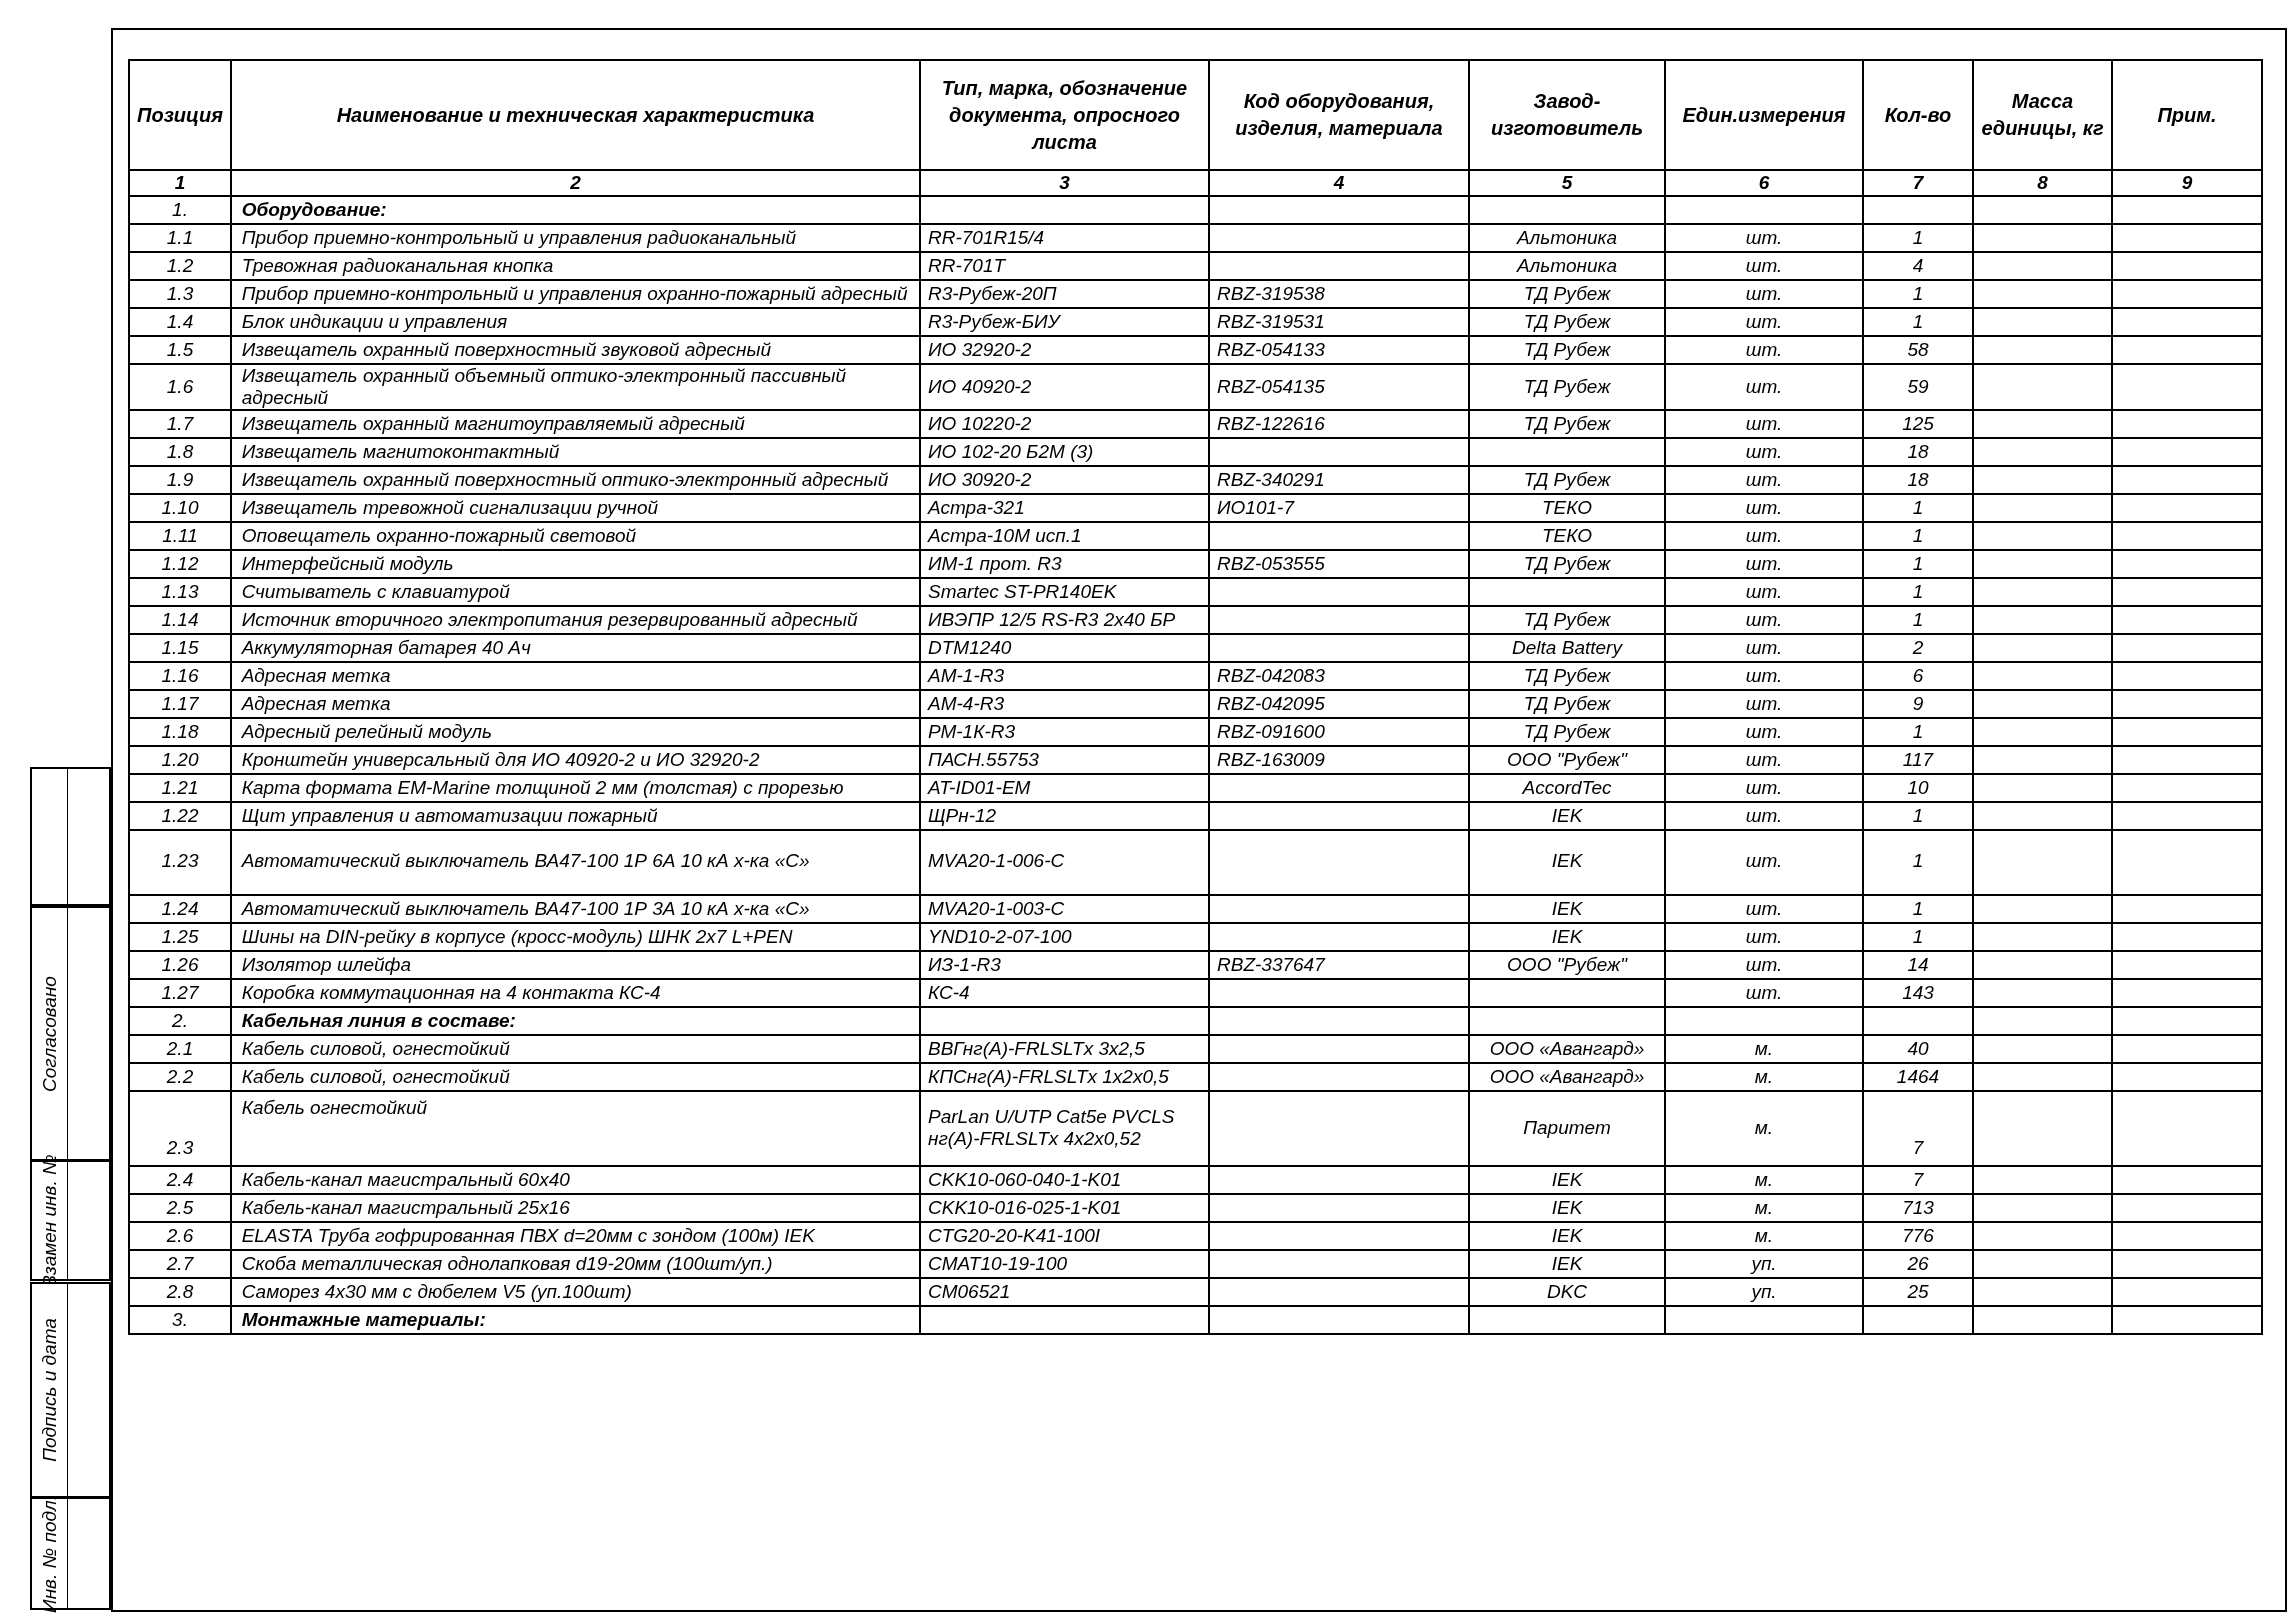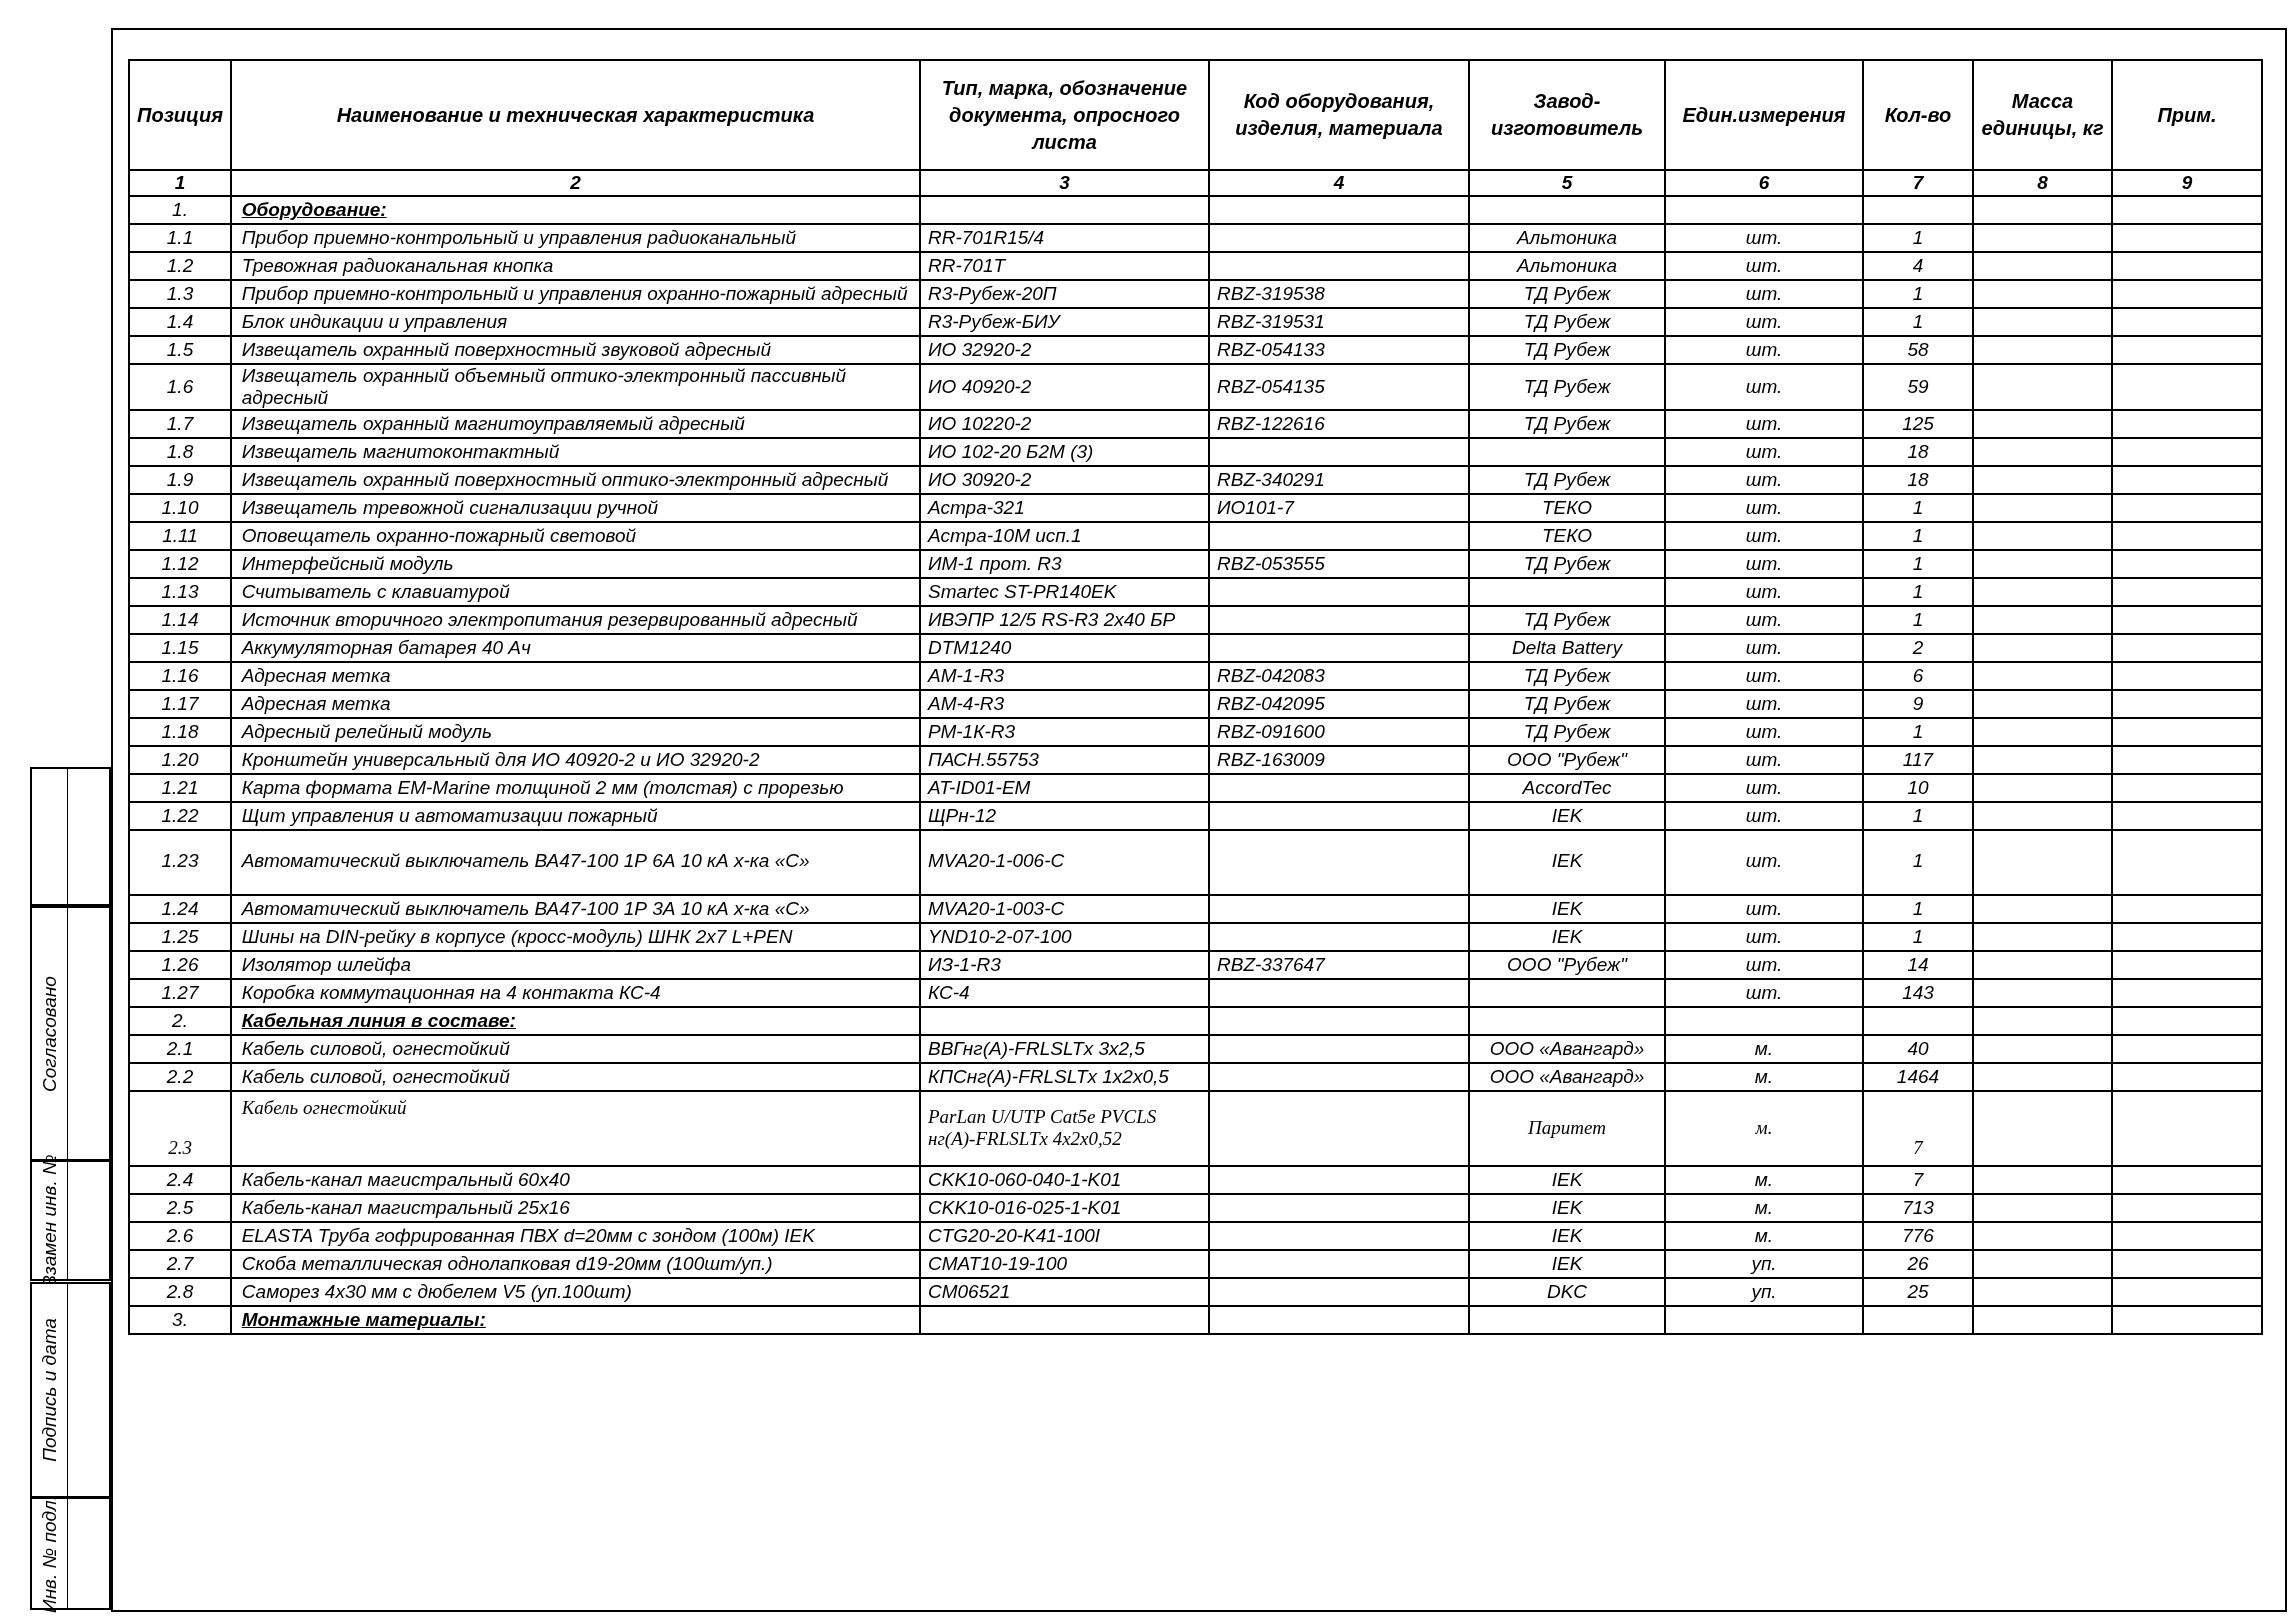--- a/index.html
+++ b/index.html
@@ -58,24 +58,24 @@
     line-height:1.15;
   }
   td.c-pos  { text-align:center; }
   td.c-name { text-align:left; padding-left:9.7px; }
   td.c-type { text-align:left; padding-left:7px; white-space:pre-line; }
   td.c-code { text-align:left; padding-left:7px; }
   td.c-maker{ text-align:center; }
   td.c-unit { text-align:center; }
   td.c-qty  { text-align:center; }
   td.c-mass, td.c-note { text-align:center; }
-  td.section-title span { font-weight:bold; text-decoration:underline; }
+  td.section-title span { font-weight:bold; }
 
   tr.layout-bottom td { vertical-align:bottom; padding-bottom:3.5px; }
-  tr.layout-split td { vertical-align:middle;font-family:Liberation Serif, serif; }
+  tr.layout-split td { vertical-align:middle; }
   tr.layout-split td.c-name { vertical-align:top; padding-top:5.6px; }
   tr.layout-split td.c-pos,
   tr.layout-split td.c-qty { vertical-align:bottom; padding-bottom:5.6px; }
 </style>
 </head>
 <body>
 
 <div class="page">
 
   <div class="frame"></div>

